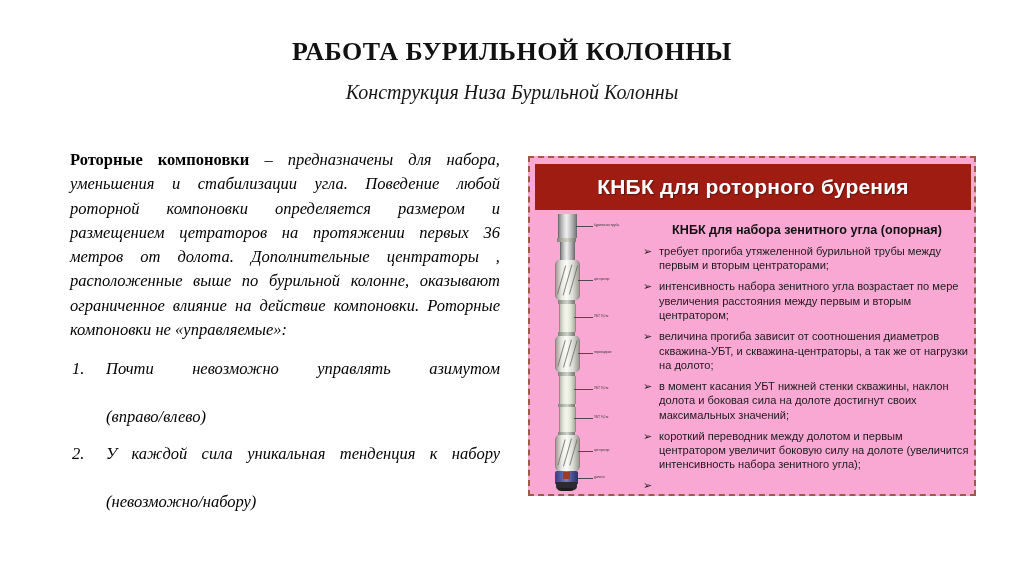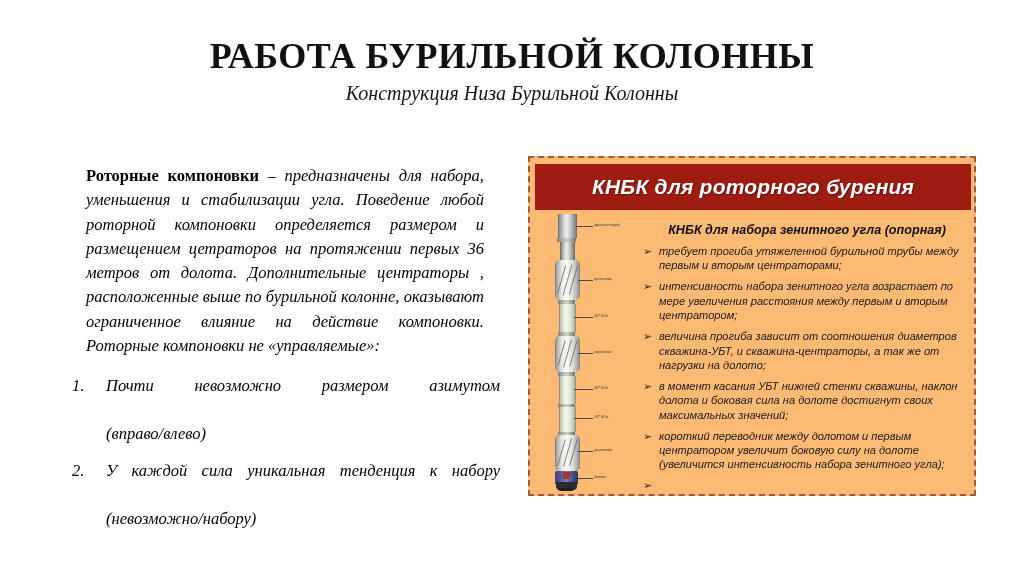--- a/index.html
+++ b/index.html
@@ -20,48 +20,48 @@
   #title-block {
     position: absolute;
     left: 0;
     top: 38px;
     width: 1024px;
     text-align: center;
   }
   #page-title {
     font-family: "Liberation Serif", "DejaVu Serif", serif;
     font-weight: bold;
-    font-size: 36px;
+    font-size: 26px;
     letter-spacing: 0.5px;
     line-height: 1.05;
     color: #111111;
   }
   #page-subtitle {
     font-family: "Liberation Serif", "DejaVu Serif", serif;
     font-style: italic;
     font-size: 20px;
-    margin-top: 6px;
+    margin-top: 16px;
     color: #151515;
   }
 
   
   #left-column {
     position: absolute;
     left: 70px;
     top: 148px;
     width: 430px;
   }
   #intro-paragraph {
     font-family: "Liberation Serif", "DejaVu Serif", serif;
     font-style: italic;
     font-size: 16.5px;
     line-height: 1.47;
     text-align: justify;
     text-justify: inter-word;
-    margin: 16px;
+    margin: 0;
   }
   #intro-paragraph .lead {
     font-weight: bold;
     font-style: normal;
   }
   #numbered-list {
     margin: 15px 0 0 0;
     padding: 0;
     list-style: none;
   }
@@ -95,23 +95,22 @@
   }
 
   
   #right-panel {
     position: absolute;
     left: 528px;
     top: 156px;
     width: 448px;
     height: 340px;
     border: 2px dashed #9c5b45;
-    background: #fdba74;
+    background: #f9a8d4;
     box-sizing: border-box;
-    font-style: italic;
   }
   #panel-banner {
     position: absolute;
     left: 5px;
     top: 6px;
     width: 436px;
     height: 46px;
     background: #9e1c12;
     display: flex;
     align-items: center;
@@ -248,21 +247,21 @@
   <div id="page-subtitle">Конструкция Низа Бурильной Колонны</div>
 </div>
 
 <div id="left-column">
 
   <p id="intro-paragraph"><span class="lead">Роторные компоновки</span><span> – предназначены для набора, уменьшения и стабилизации угла. Поведение любой роторной компоновки определяется размером и размещением цетраторов на протяжении первых 36 метров от долота. Дополнительные центраторы , расположенные выше по бурильной колонне, оказывают ограниченное влияние на действие компоновки. Роторные компоновки не «управляемые»:</span></p>
 
   <ol id="numbered-list">
     <li>
       <span class="num">1.</span>
-      <span class="l1">Почти невозможно размером азимутом</span>
+      <span class="l1">Почти невозможно управлять азимутом</span>
       <span class="l2">(вправо/влево)</span>
     </li>
     <li>
       <span class="num">2.</span>
       <span class="l1">У каждой сила уникальная тенденция к набору</span>
       <span class="l2">(невозможно/набору)</span>
     </li>
   </ol>
 </div>
 

